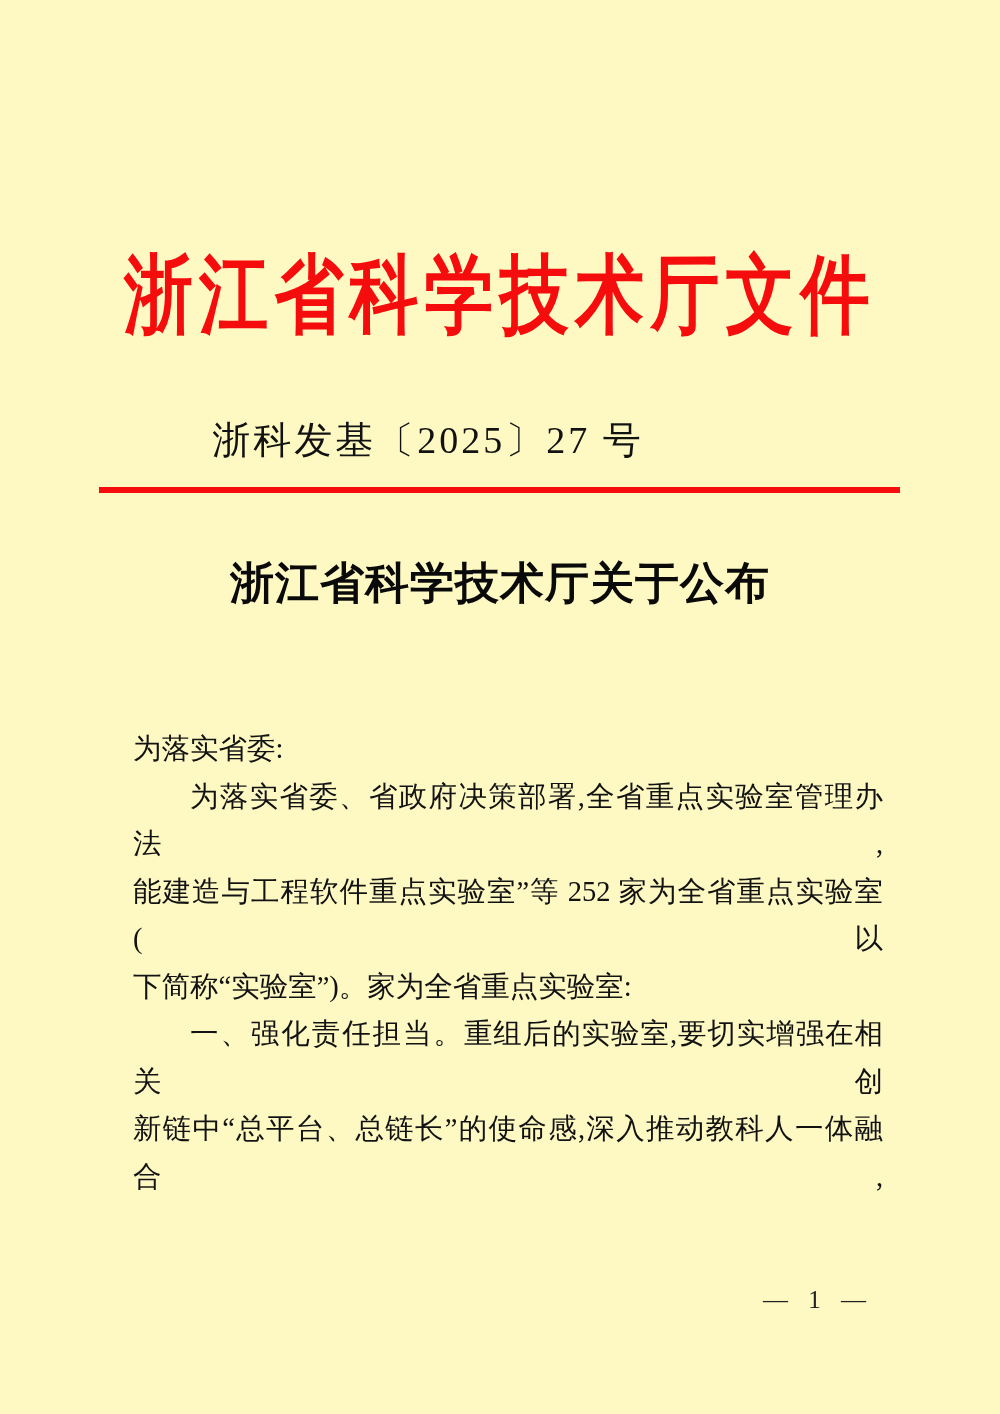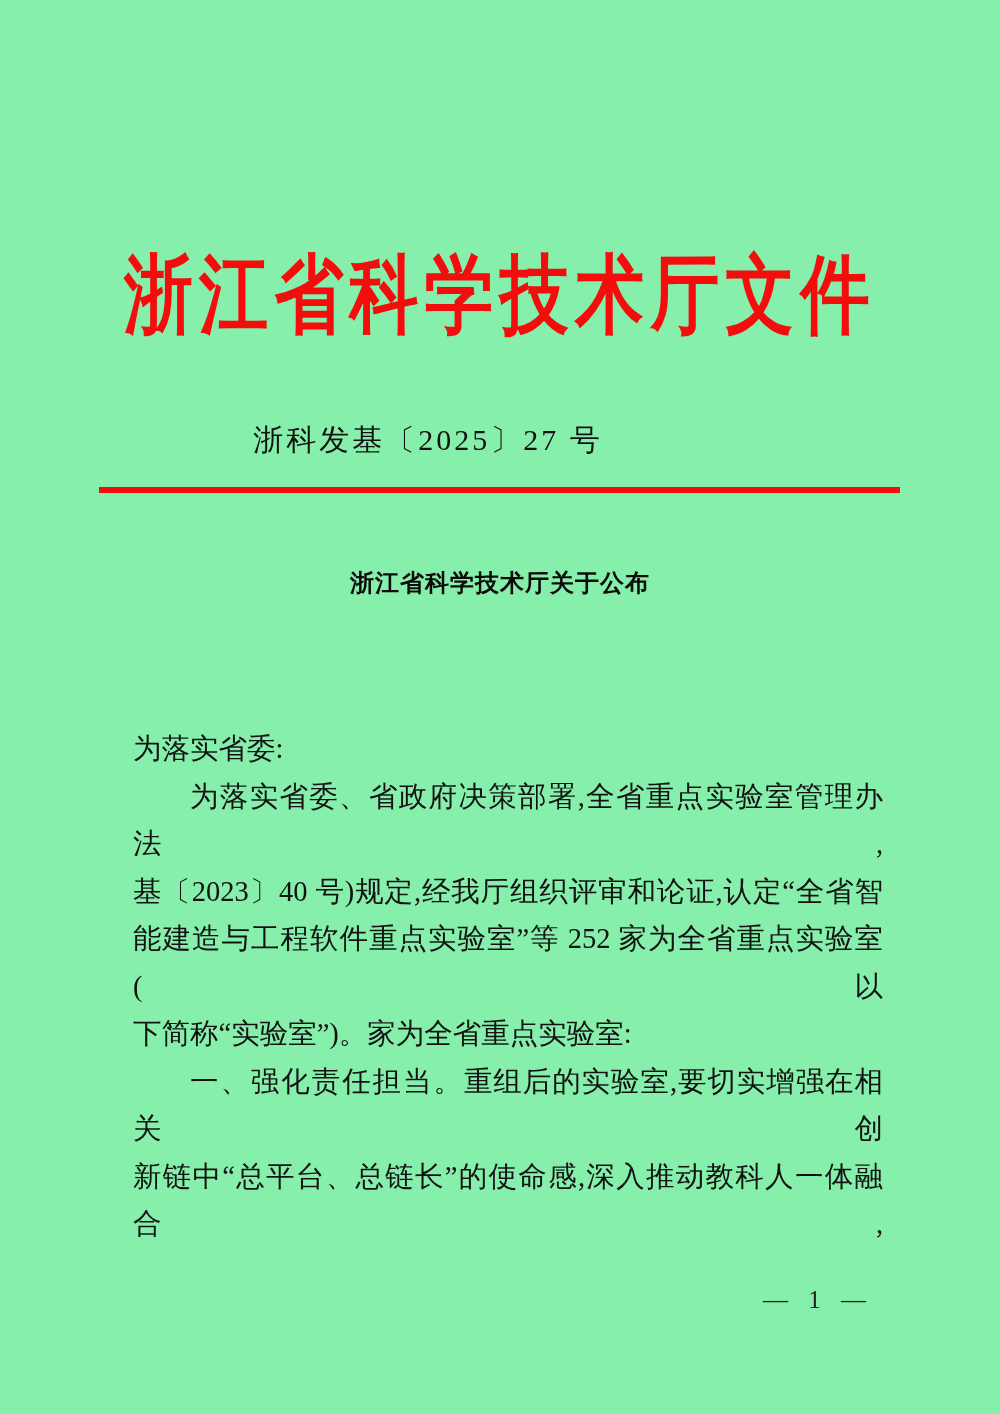--- a/index.html
+++ b/index.html
@@ -3,21 +3,21 @@
 <meta charset="utf-8">
 <style>
   :root { --red: #f50d0d; --ink: #121212; }
   * { box-sizing: border-box; }
   html, body { margin: 0; padding: 0; background: #ffffff; }
   .page {
     position: relative;
     width: 1000px;
     height: 1414px;
     margin: 0 auto;
-    background: #86efac;
+    background: #fef9c3;
     font-family: "Liberation Serif", "DejaVu Serif", serif;
     color: var(--ink);
     overflow: hidden;
   }
   
   .letterhead {
     position: absolute;
     top: 248px;
     left: 0;
     width: 1000px;
@@ -34,21 +34,21 @@
     transform: scaleX(0.8);
     transform-origin: 50% 50%;
   }
   
   .doc-number {
     position: absolute;
     top: 420px;
     left: 0;
     width: 856px;
     text-align: center;
-    font-size: 30px;
+    font-size: 38px;
     line-height: 40px;
     letter-spacing: 3px;
     color: var(--ink);
   }
   
   .red-line {
     position: absolute;
     top: 487px;
     left: 99px;
     width: 801px;
@@ -56,21 +56,21 @@
     background: var(--red);
   }
   
   .doc-title {
     position: absolute;
     top: 552px;
     left: 0;
     width: 1000px;
     text-align: center;
     font-weight: bold;
-    font-size: 24px;
+    font-size: 44px;
     line-height: 63px;
     letter-spacing: 1px;
     color: #0a0a0a;
   }
   
   .body-text {
     position: absolute;
     top: 725px;
     left: 133px;
     width: 750px;
@@ -116,21 +116,20 @@
 
   <div class="red-line"></div>
 
   <div class="doc-title">
     <div>浙江省科学技术厅关于公布</div>
   </div>
 
   <div class="body-text">
       <div class="line">为落实省委:</div>
       <div class="line justify indent">为落实省委、省政府决策部署,全省重点实验室管理办法,</div>
-      <div class="line justify">基〔2023〕40 号)规定,经我厅组织评审和论证,认定“全省智</div>
       <div class="line justify">能建造与工程软件重点实验室”等 252 家为全省重点实验室(以</div>
       <div class="line">下简称“实验室”)。家为全省重点实验室:</div>
       <div class="line justify indent"><b class="heading">一、强化责任担当。</b>重组后的实验室,要切实增强在相关创</div>
       <div class="line justify">新链中“总平台、总链长”的使命感,深入推动教科人一体融合,</div>
     </div>
 
   <div class="page-number">— 1 —</div>
 
 </div>
 

